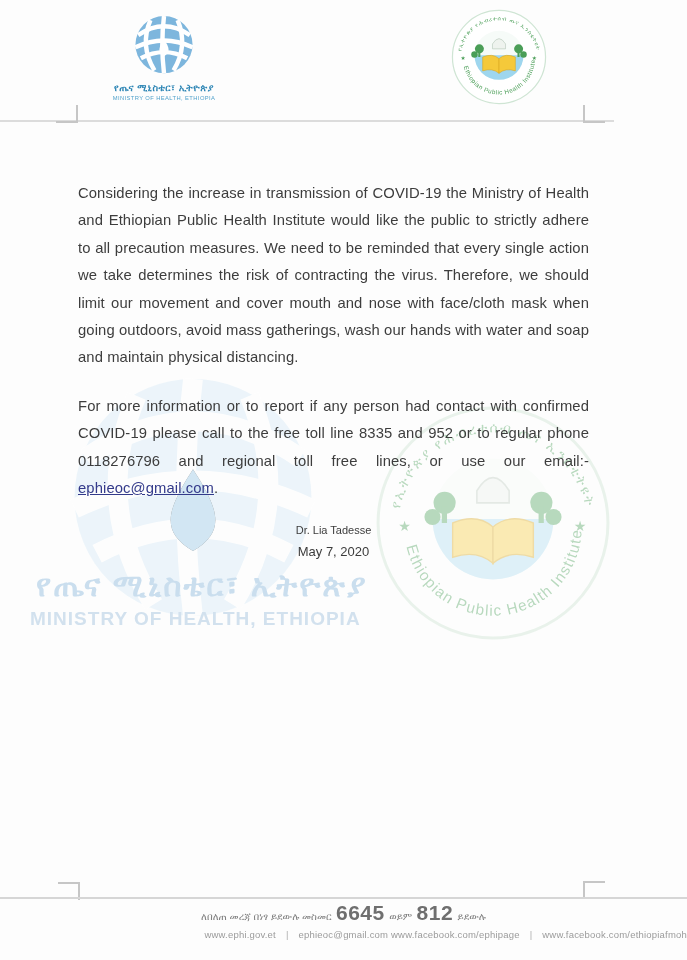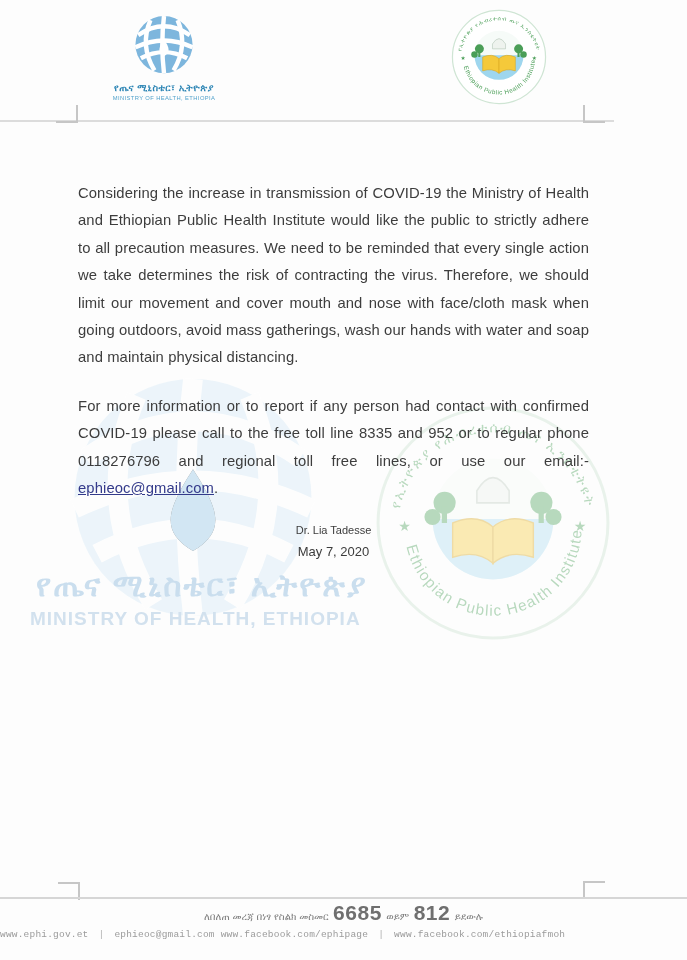--- a/index.html
+++ b/index.html
@@ -58,22 +58,22 @@
 
   
   .footer-divider { position:absolute; left:0; top:897px; width:687px; border-top:2px solid #d6d6d6; }
   .footer-hotline {
     position:absolute; left:0; top:901px; width:687px; text-align:center;
     color:#7f7f7f; white-space:nowrap;
   }
   .footer-hotline .am { font-size:10px; }
   .footer-hotline .num { font-size:21px; font-weight:bold; color:#6f6f6f; letter-spacing:.5px; }
   .footer-links {
-    position:absolute; left:0; top:929px; width:687px; text-align:left;
-    font-size:9.5px; color:#9b9b9b; letter-spacing:.2px; white-space:nowrap;font-family:Liberation Mono, monospace;
+    position:absolute; left:0; top:929px; width:687px; text-align:right;
+    font-size:9.5px; color:#9b9b9b; letter-spacing:.2px; white-space:nowrap;
   }
   .footer-links .sep { margin:0 10px; color:#b0b0b0; }
 </style>
 </head>
 <body>
 
 <div class="page">
 
   <svg class="wm wm-moh-svg" viewBox="0 0 100 100" aria-hidden="true">
     <circle cx="50" cy="48" r="42" fill="#d9ebf7"></circle>
@@ -180,22 +180,22 @@
 
     <div class="signature">
       <div class="sig-line">Dr. Lia Tadesse</div>
       <div class="sig-date">May 7, 2020</div>
     </div>
   </div>
 
   <div class="footer-divider"></div>
 
   <div class="footer-hotline">
-    <span class="am">ለበለጠ መረጃ በነፃ የስልክ መስመር</span>
-    <span class="num">6685</span>
+    <span class="am">ለበለጠ መረጃ በነፃ ይደውሉ መስመር</span>
+    <span class="num">6645</span>
     <span class="am">ወይም</span>
     <span class="num">812</span>
     <span class="am">ይደውሉ</span>
   </div>
 
   <div class="footer-links">
     <span>www.ephi.gov.et</span><span class="sep">|</span><span>ephieoc@gmail.com www.facebook.com/ephipage</span><span class="sep">|</span><span>www.facebook.com/ethiopiafmoh</span>
   </div>
 
 </div>

